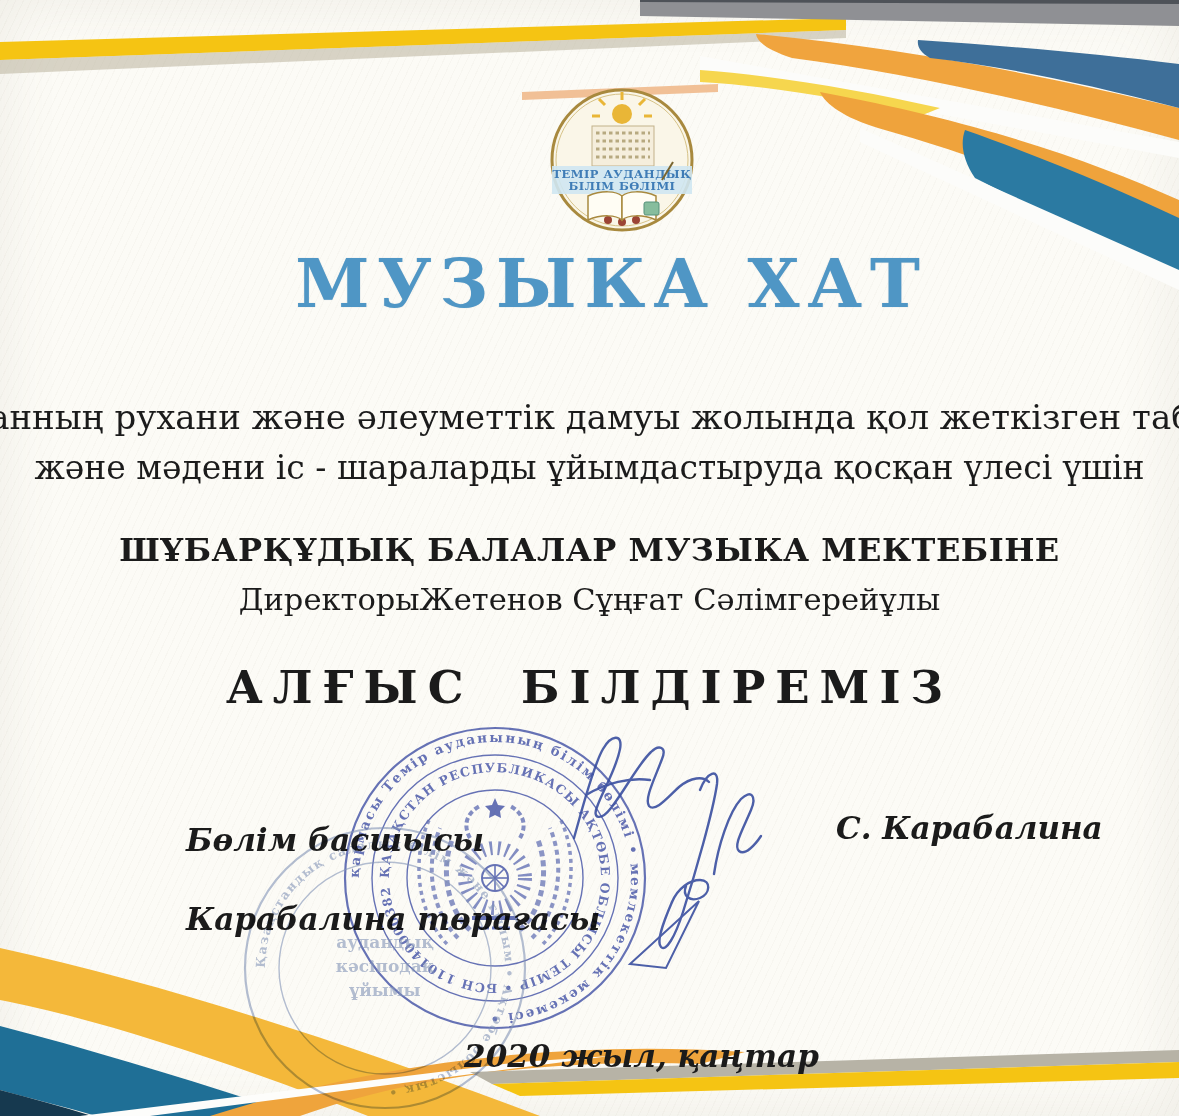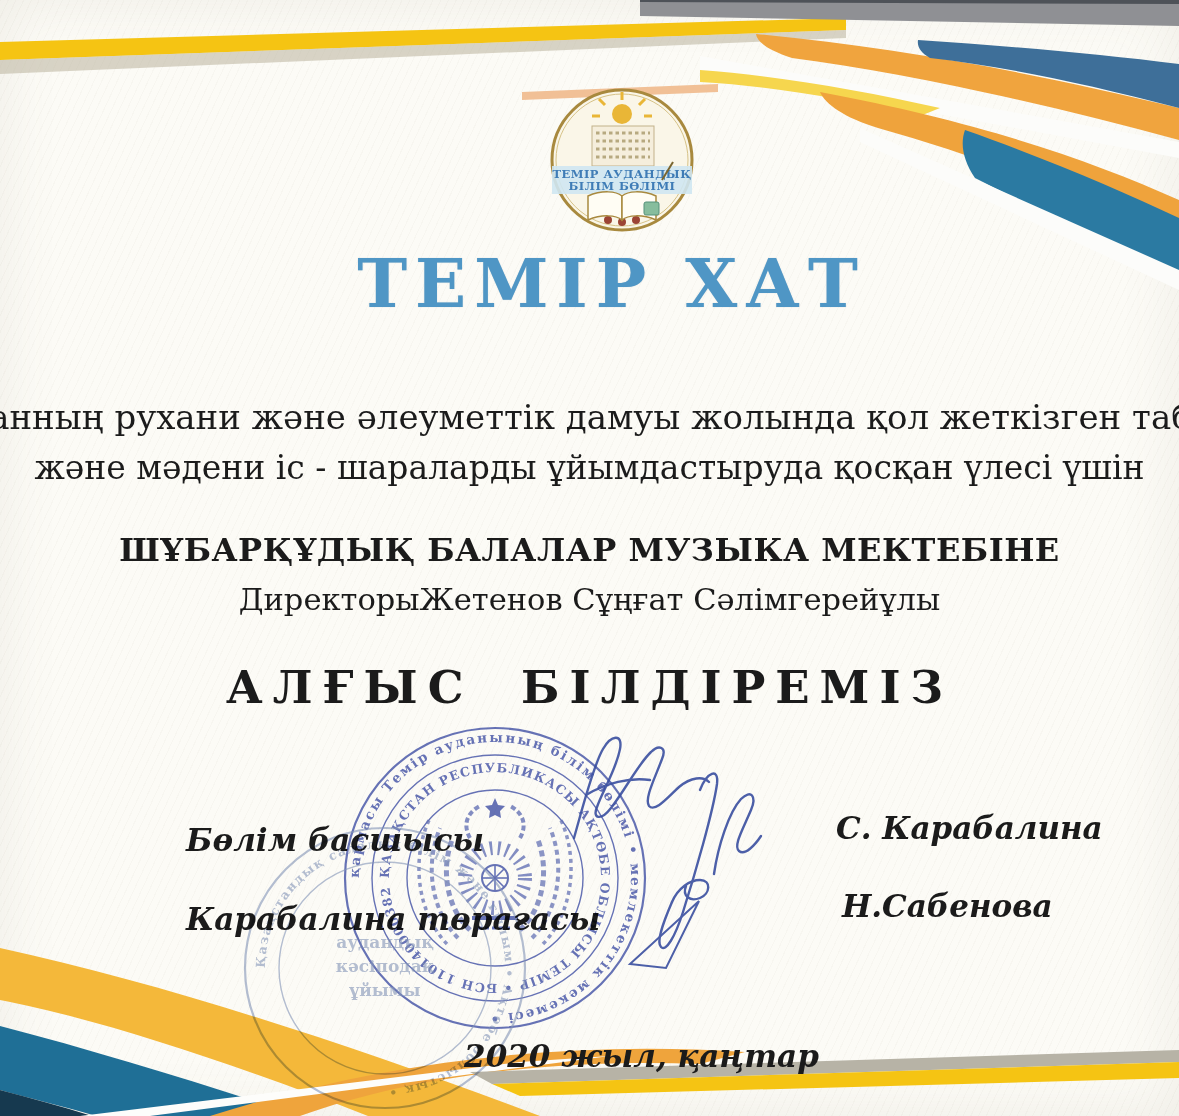--- a/index.html
+++ b/index.html
@@ -110,34 +110,33 @@
       </g>
       <g>
         <path d="M44,116 C58,110 72,111 78,116 L78,140 C72,135 58,134 44,140 Z" fill="#fffdf4" stroke="#a8893e" stroke-width="1.5"></path>
         <path d="M112,116 C98,110 84,111 78,116 L78,140 C84,135 98,134 112,140 Z" fill="#fffdf4" stroke="#a8893e" stroke-width="1.5"></path>
       </g>
       <rect x="100" y="122" width="15" height="13" rx="2" fill="#86bd9d" stroke="#55917a"></rect>
       <line x1="118" y1="100" x2="129" y2="82" stroke="#7a6630" stroke-width="2"></line>
     </svg>
   </div>
 
-  <div class="abs title">ТЕМІР ХАТ</div>
+  <div class="abs title">МУЗЫКА ХАТ</div>
   <div class="abs body1">Ауданның рухани және әлеуметтік дамуы жолында қол жеткізген табыст</div>
   <div class="abs body2">және мәдени іс - шараларды ұйымдастыруда қосқан үлесі үшін</div>
   <div class="abs recipient">ШҰБАРҚҰДЫҚ БАЛАЛАР МУЗЫКА МЕКТЕБІНЕ</div>
   <div class="director-row">
     <span>Директоры</span>
     <span>Жетенов Сұңғат Сәлімгерейұлы</span>
   </div>
   <div class="abs statement">АЛҒЫС БІЛДІРЕМІЗ</div>
 
   <div class="abs sig role1">Бөлім басшысы</div>
   <div class="abs sig name1">С. Карабалина</div>
   <div class="abs sig role2">Карабалина төрағасы</div>
-  <div class="abs sig name2">Н.Сабенова</div>
 
   <div class="abs date">2020 жыл, қаңтар</div>
 
   <svg class="layer stamps" viewBox="0 0 1179 1116">
     <defs>
       <path id="stampOuterPath" d="M 359,878 A 136,136 0 0 1 631,878 A 136,136 0 0 1 359,878.01" fill="none"></path>
       <path id="stampInnerPath" d="M 389,878 A 106,106 0 0 1 601,878 A 106,106 0 0 1 389,878.01" fill="none"></path>
       <path id="unionRingPath" d="M 265,968 A 120,120 0 0 1 505,968 A 120,120 0 0 1 265,968.01" fill="none"></path>
     </defs>
 

